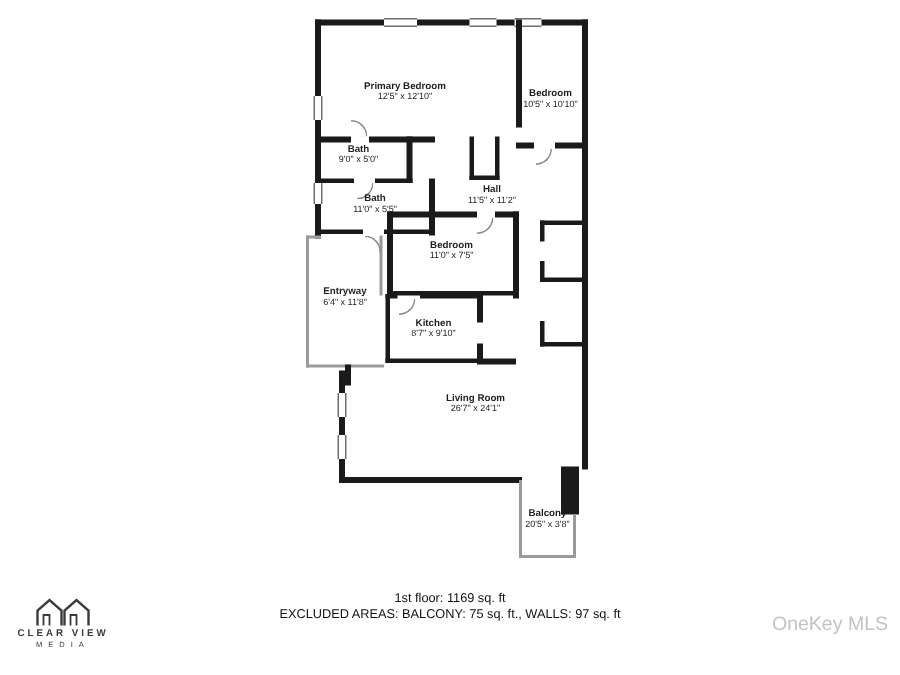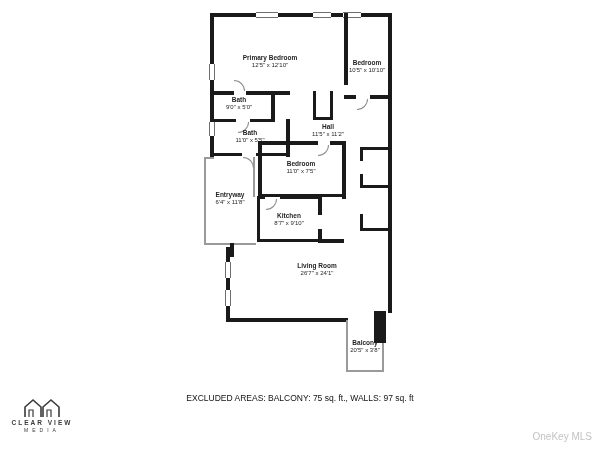--- a/index.html
+++ b/index.html
@@ -22,21 +22,21 @@
   .room-label .rdims{font-size:6px;display:block;}
   .footer{
     position:absolute;left:0;right:0;top:393px;text-align:center;color:#111;
   }
   .footer .t1{font-size:10px;font-weight:bold;line-height:1.2;}
   .footer .t2{font-size:8.5px;line-height:1.25;}
   .footer .t3{font-size:8.5px;line-height:1.25;text-align:center;}
   .logo{position:absolute;left:10px;top:398px;width:64px;text-align:center;color:#3a3a3a;}
   .logo .l1{font-size:6.5px;letter-spacing:2px;font-weight:bold;display:block;margin-top:1px;}
   .logo .l2{font-size:5px;letter-spacing:4px;display:block;margin-top:1px;}
-  .watermark{position:absolute;right:8px;top:431px;font-size:10px;color:#c3c3c3;}
+  .watermark{position:absolute;right:8px;top:408px;font-size:13px;color:#c3c3c3;}
 </style>
 </head>
 <body>
 
 <div class="abs" style="left:0;top:0;width:600px;height:450px;">
 
   <div class="wall" style="left:210px;top:13px;width:182px;height:4px;"></div>
   <div class="wall" style="left:388px;top:13px;width:4px;height:300px;"></div>
   <div class="wall" style="left:210px;top:13px;width:4px;height:146px;"></div>
 
@@ -148,20 +148,21 @@
     <span class="rname">Living Room</span>
     <span class="rdims">26'7" x 24'1"</span>
   </div>
   <div class="room-label" style="left:365px;top:347px;">
     <span class="rname">Balcony</span>
     <span class="rdims">20'5" x 3'8"</span>
   </div>
 </div>
 
 <div class="footer">
+  <div class="t2">1st floor: 1169 sq. ft</div>
   <div class="t3">EXCLUDED AREAS: BALCONY: 75 sq. ft., WALLS: 97 sq. ft</div>
 </div>
 
 <div class="logo">
   <span>
     <svg width="40" height="20" viewBox="0 0 40 20" style="display:block;margin:0 auto;">
       <path d="M3 19 V9 L11 2 L19 9 V19" fill="none" stroke="#3a3a3a" stroke-width="1.6"></path>
       <path d="M21 19 V9 L29 2 L37 9 V19" fill="none" stroke="#3a3a3a" stroke-width="1.6"></path>
       <path d="M7 19 V12 h4 v7 M25 19 V12 h4 v7" fill="none" stroke="#3a3a3a" stroke-width="1.2"></path>
     </svg>

